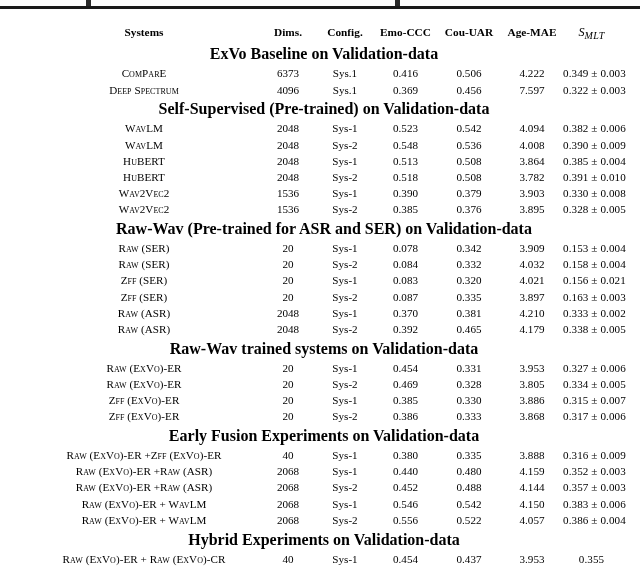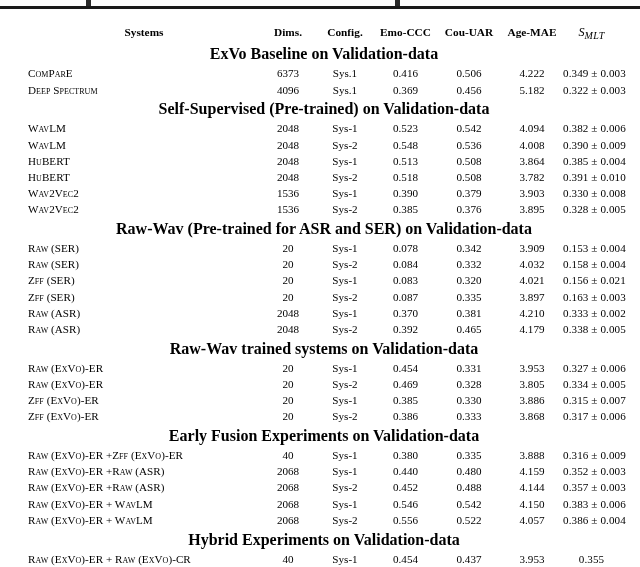--- a/index.html
+++ b/index.html
@@ -126,21 +126,21 @@
   }
 
   
   tr.data td {
     text-align: center;
     padding: 2.55px 0 2.55px 0;
     font-size: 11.1px;
     white-space: nowrap;
   }
   tr.data td.sys-cell {
-    text-align: left;
+    text-align: center;
     letter-spacing: 0.05px;
   }
 
   
   .sc {
     font-variant: small-caps;
   }
 
   .pm {
     letter-spacing: 0.1px;
@@ -198,21 +198,21 @@
             <td>0.506</td>
             <td>4.222</td>
             <td><span class="pm">0.349 ± 0.003</span></td>
           </tr>
           <tr class="data">
             <td class="sys-cell"><span class="sc">Deep Spectrum</span></td>
             <td>4096</td>
             <td>Sys.1</td>
             <td>0.369</td>
             <td>0.456</td>
-            <td>5.182</td>
+            <td>7.597</td>
             <td><span class="pm">0.322 ± 0.003</span></td>
           </tr>
           <tr class="rule-thin">
             <td colspan="7"></td>
           </tr>
           <tr class="section">
             <td colspan="7">Self-Supervised (Pre-trained) on Validation-data</td>
           </tr>
           <tr class="rule-thin">
             <td colspan="7"></td>

